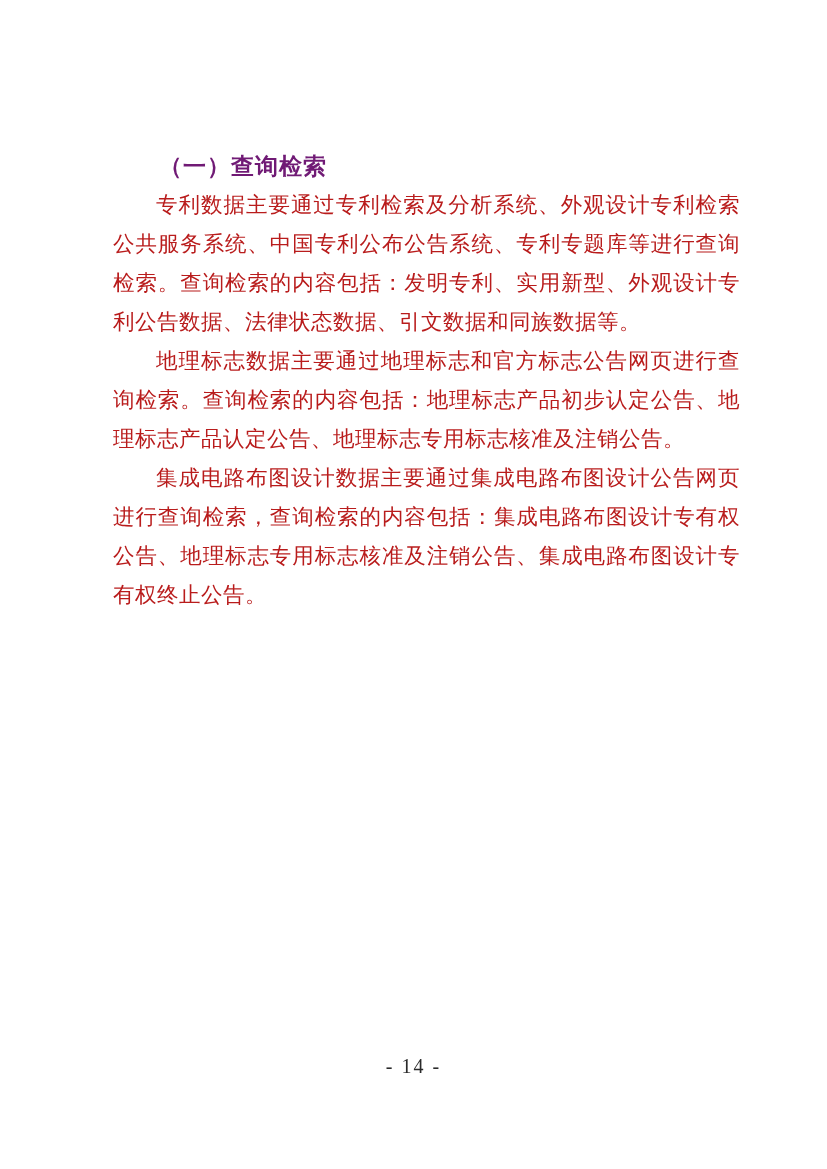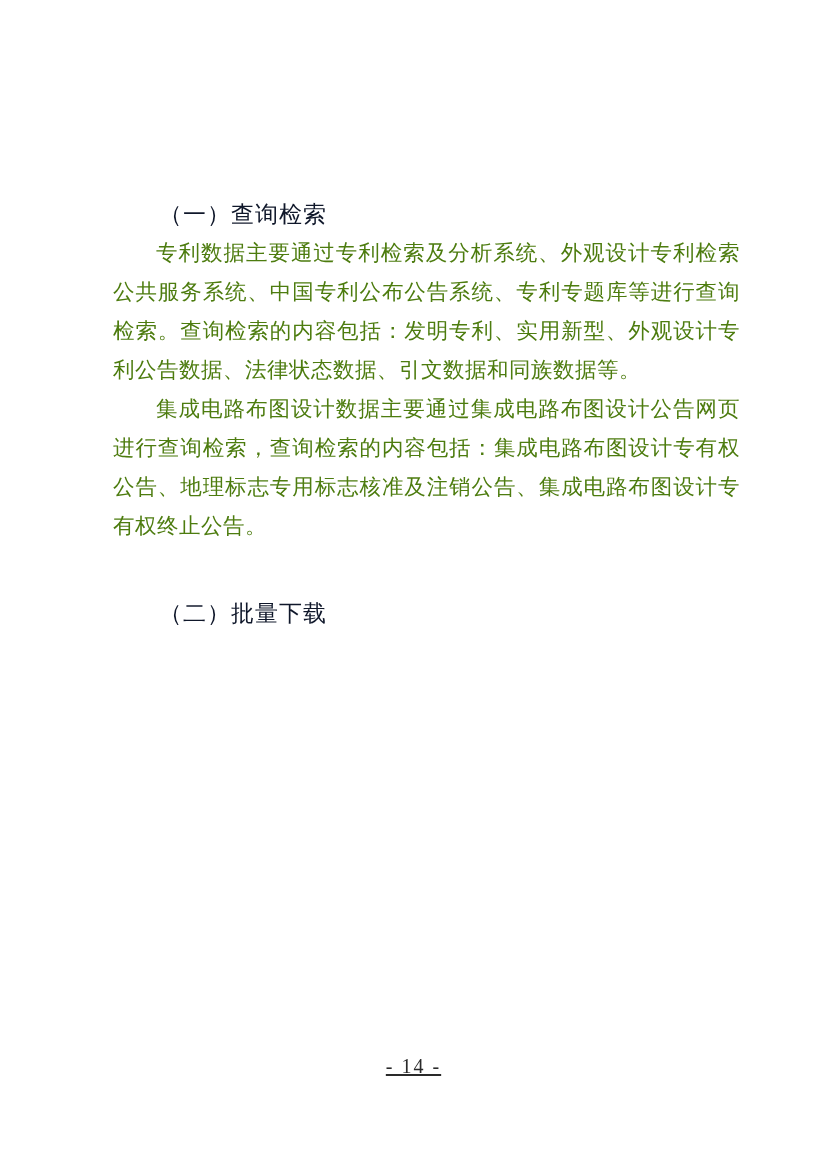--- a/index.html
+++ b/index.html
@@ -18,69 +18,67 @@
     font-family: "Liberation Serif", "DejaVu Serif", serif;
     color: #1c1c1c;
   }
 
   .content {
     padding: 147px 87px 0 113px; 
   }
 
   .section-heading {
     font-size: 23px;
-    font-weight: normal;
+    font-weight: bold;
     line-height: 39px;
     text-indent: 2em;
     letter-spacing: 1px;
-    color: #0f172a;
-    margin-top: 48px;
+    color: #701a75;
   }
 
   .para {
     font-size: 21.5px;
     line-height: 39px;
     text-indent: 2em;
     text-align: justify;
     text-justify: inter-character;
     letter-spacing: 0.5px;
-    color: #4d7c0f;
+    color: #b91c1c;
   }
 
   .footer {
     position: absolute;
     top: 1053px;
     left: 0;
     width: 100%;
     text-align: center;
   }
 
   .page-number {
     font-size: 20px;
     line-height: 26px;
     letter-spacing: 2px;
     color: #2a2a2a;
-    text-decoration: underline;
   }
 </style>
 </head>
 <body>
 
 <div class="page">
   <div class="content">
 
     <div class="section-heading">（一）查询检索</div>
 
     <p class="para">专利数据主要通过专利检索及分析系统、外观设计专利检索公共服务系统、中国专利公布公告系统、专利专题库等进行查询检索。查询检索的内容包括：发明专利、实用新型、外观设计专利公告数据、法律状态数据、引文数据和同族数据等。</p>
 
 
+    <p class="para">地理标志数据主要通过地理标志和官方标志公告网页进行查询检索。查询检索的内容包括：地理标志产品初步认定公告、地理标志产品认定公告、地理标志专用标志核准及注销公告。</p>
 
     <p class="para">集成电路布图设计数据主要通过集成电路布图设计公告网页进行查询检索，查询检索的内容包括：集成电路布图设计专有权公告、地理标志专用标志核准及注销公告、集成电路布图设计专有权终止公告。</p>
 
-    <div class="section-heading">（二）批量下载</div>
 
 
 
   </div>
 
   <div class="footer">
     <span class="page-number">- 14 -</span>
   </div>
 </div>
 

